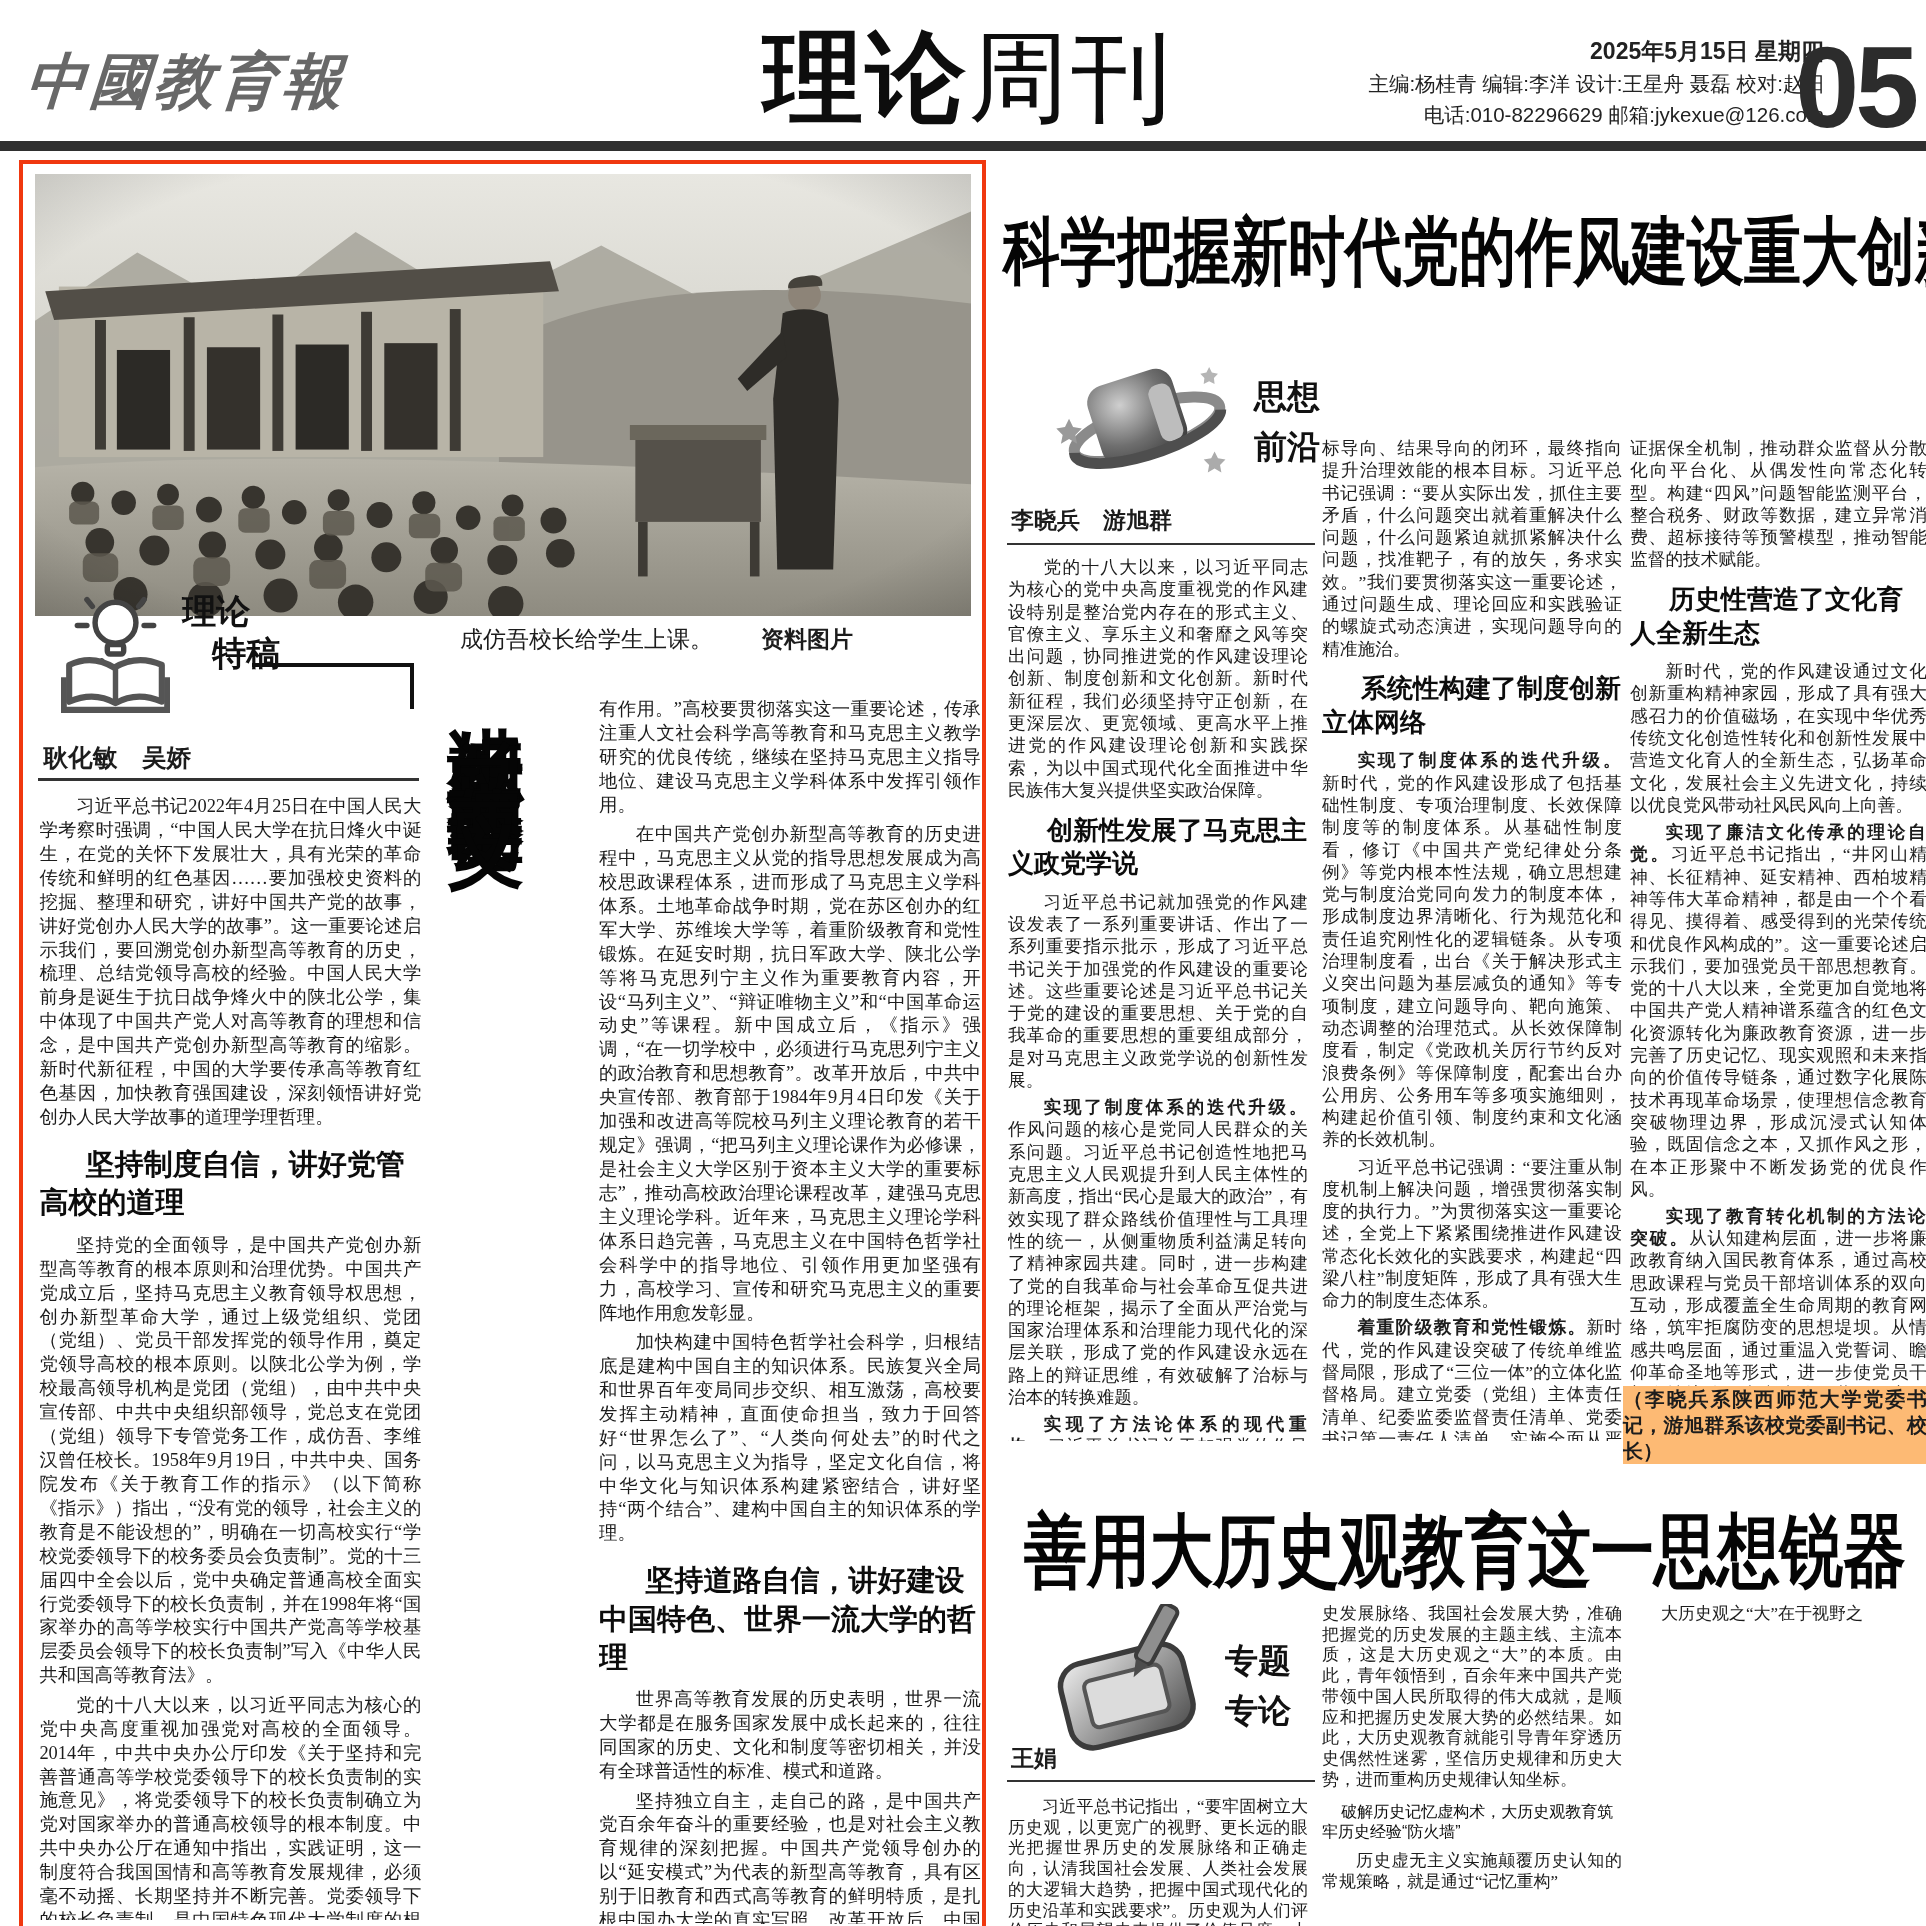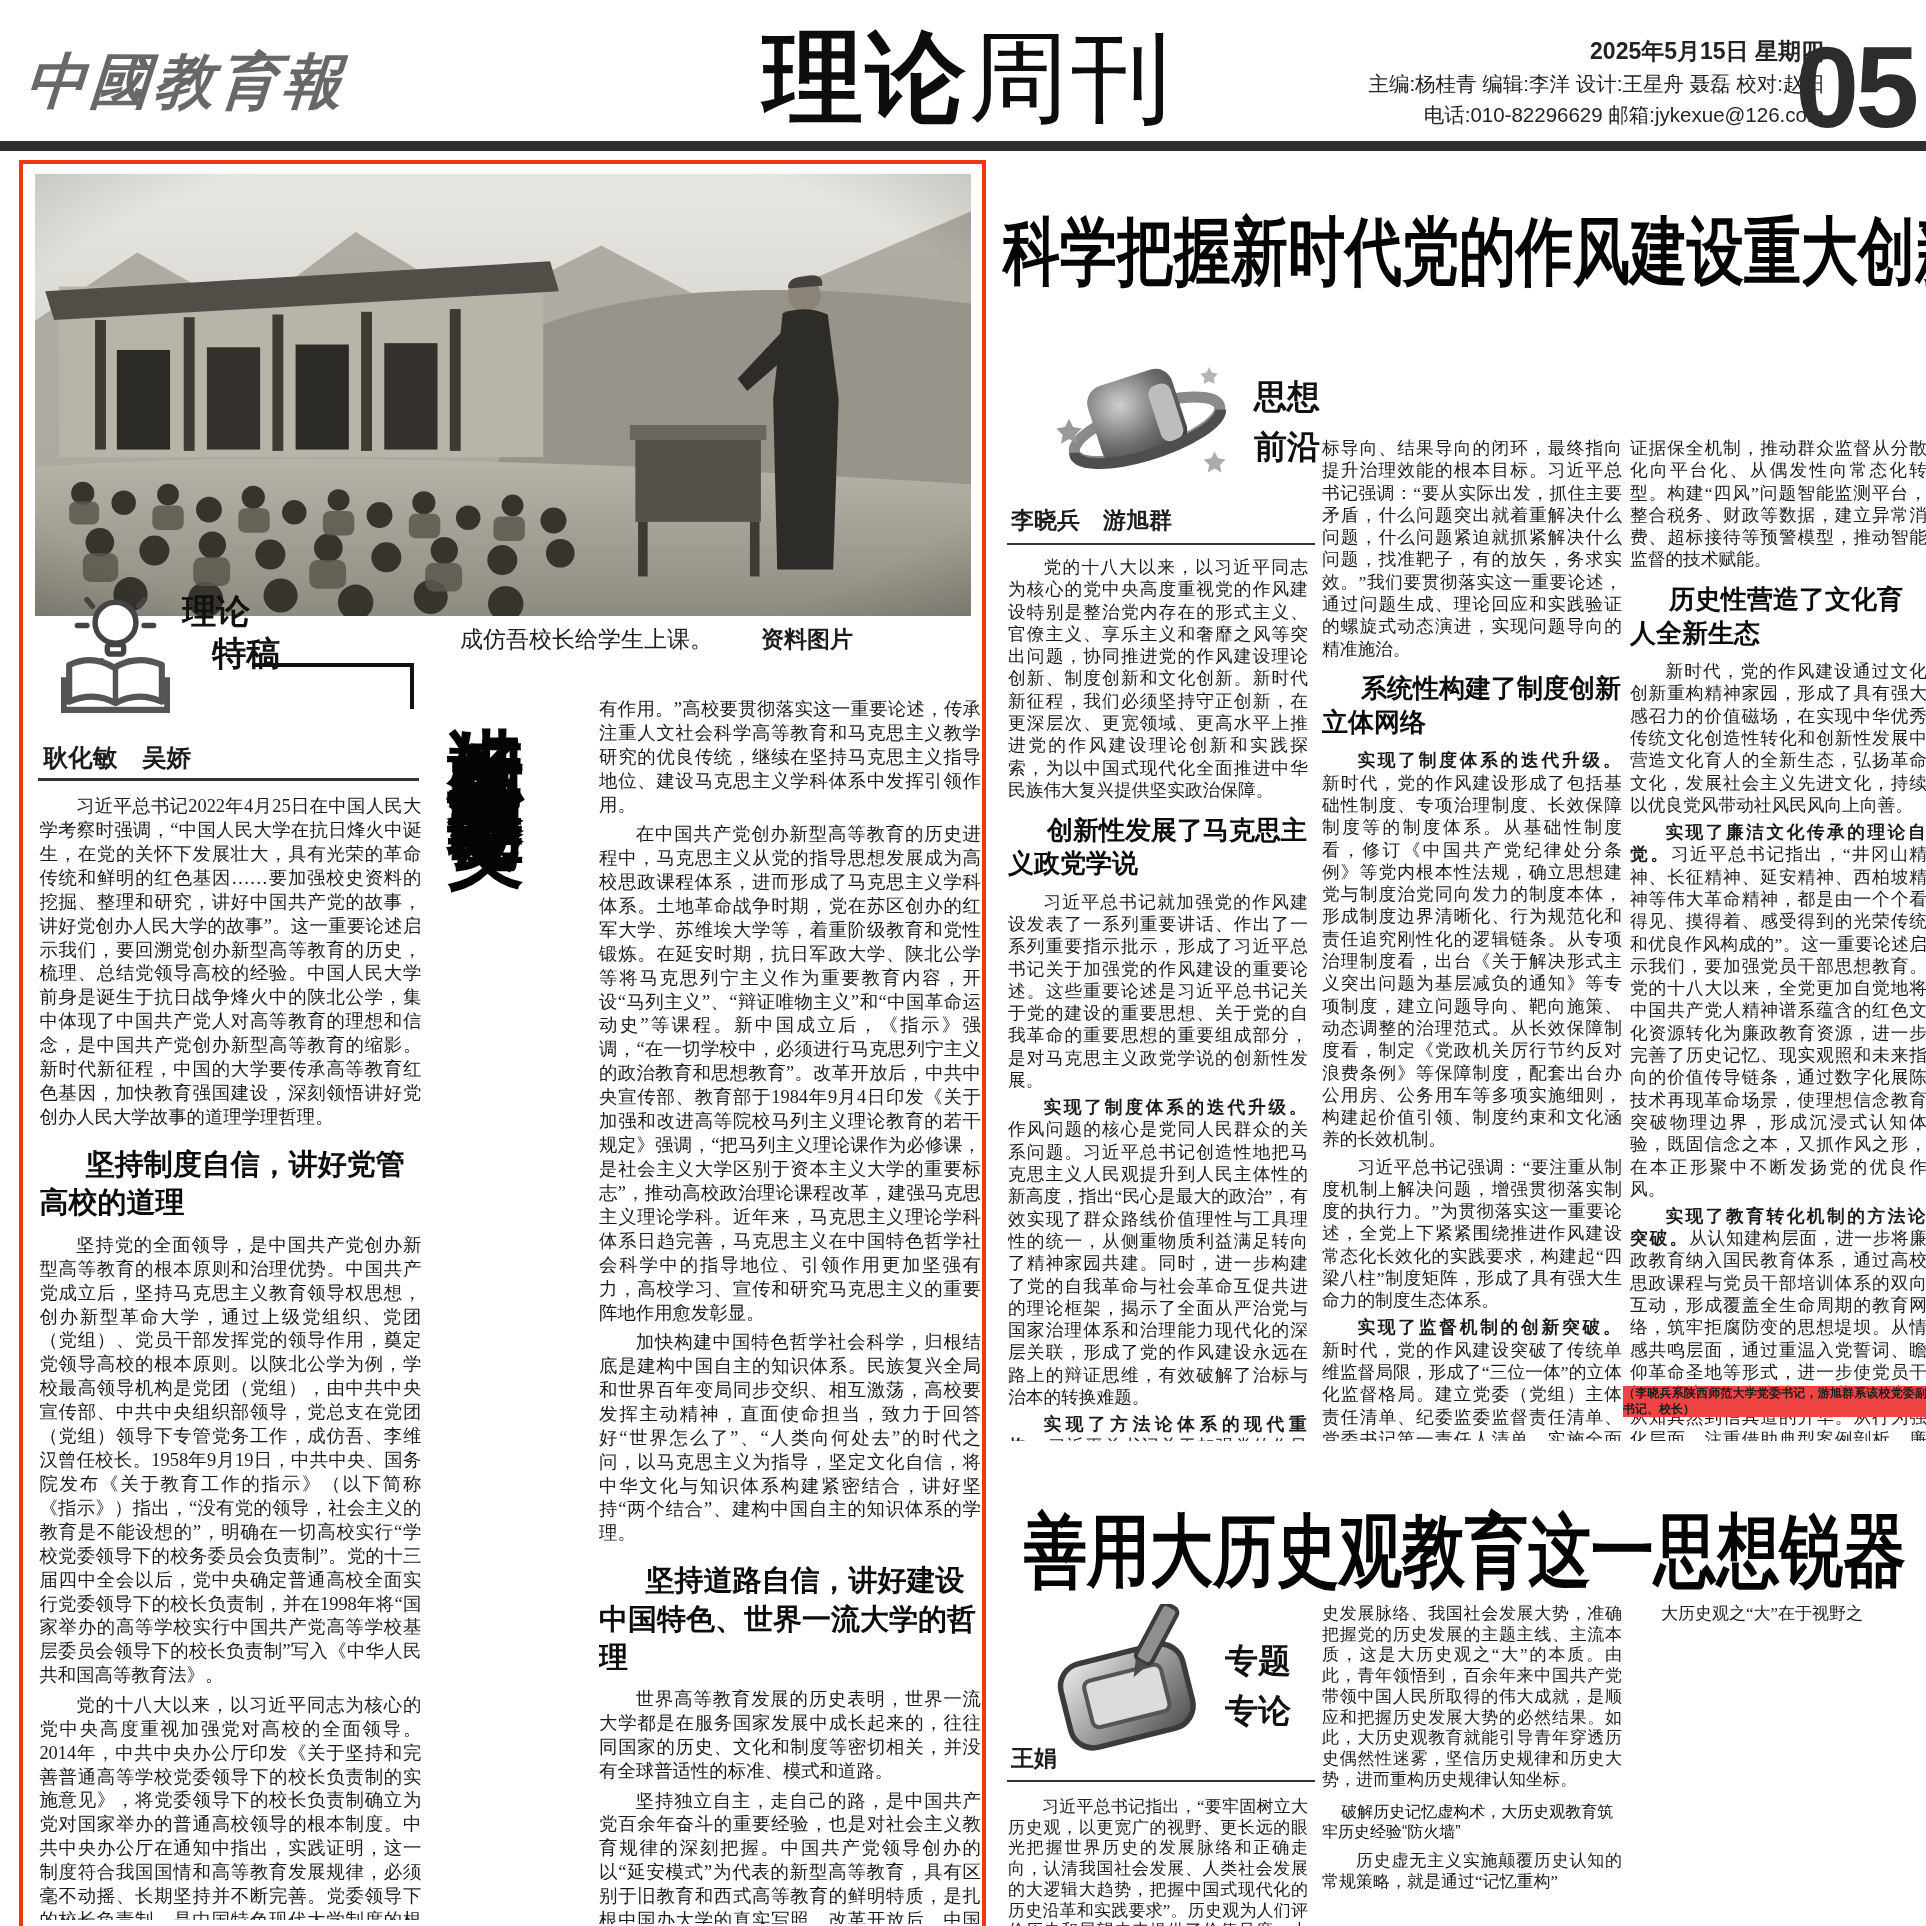--- a/index.html
+++ b/index.html
@@ -58,21 +58,21 @@
   .tbadge-label{font-family:"Liberation Sans","DejaVu Sans",sans-serif;font-weight:700;font-size:33px;line-height:50px;color:#111;}
   .authors-line{font-family:"Liberation Sans","DejaVu Sans",sans-serif;font-weight:700;font-size:23px;}
   .thin-rule{height:2px;background:#333;}
 
   .tcol{position:absolute;width:300px;font-size:17.7px;line-height:1.26;text-align:justify;overflow:hidden;}
   .tcol p{margin:0 0 4.8px 0;text-indent:2em;}
   .tcol p.noind{text-indent:0;}
   .subhead2{font-family:"Liberation Sans","DejaVu Sans",sans-serif;font-weight:900;font-size:26px;
             line-height:1.3;text-indent:1.5em;text-align:left;margin:12.3px 0 9.5px 0;color:#0c0c0c;}
   .lead{font-weight:700;letter-spacing:1.4px;}
-  .credit-box{left:1623px;top:1386px;width:304px;background:#ef4444;font-weight:700;font-size:12px;
+  .credit-box{left:1623px;top:1386px;width:304px;background:#fdba74;font-weight:700;font-size:20px;
               line-height:1.3;text-align:justify;font-family:"Liberation Sans","DejaVu Sans",sans-serif;}
 
   
   .bcol{position:absolute;width:300px;font-size:17px;line-height:1.22;text-align:justify;overflow:hidden;}
   .bcol p{margin:0 0 4.1px 0;text-indent:2em;}
   .bcol p.noind{text-indent:0;}
   .subhead3{font-family:"Liberation Sans","DejaVu Sans",sans-serif;font-weight:400;font-size:16px;
             line-height:1.3;text-indent:1.2em;text-align:left;margin:11px 0 8.2px 0;color:#0c0c0c;}
 </style>
 </head>
@@ -265,21 +265,21 @@
     <p>习近平总书记就加强党的作风建设发表了一系列重要讲话、作出了一系列重要指示批示，形成了习近平总书记关于加强党的作风建设的重要论述。这些重要论述是习近平总书记关于党的建设的重要思想、关于党的自我革命的重要思想的重要组成部分，是对马克思主义政党学说的创新性发展。</p>
     <p><b class="lead">实现了制度体系的迭代升级。</b><span>作风问题的核心是党同人民群众的关系问题。习近平总书记创造性地把马克思主义人民观提升到人民主体性的新高度，指出“民心是最大的政治”，有效实现了群众路线价值理性与工具理性的统一，从侧重物质利益满足转向了精神家园共建。同时，进一步构建了党的自我革命与社会革命互促共进的理论框架，揭示了全面从严治党与国家治理体系和治理能力现代化的深层关联，形成了党的作风建设永远在路上的辩证思维，有效破解了治标与治本的转换难题。</span></p>
     <p><b class="lead">实现了方法论体系的现代重构。</b><span>习近平总书记关于加强党的作风建设的重要论述，创造性地运用了马克思主义辩证法，形成了问题导向、目</span></p>
   </div>
 
   <div class="tcol" style="left:1322px;top:437px;height:1004px;">
     <p class="noind">标导向、结果导向的闭环，最终指向提升治理效能的根本目标。习近平总书记强调：“要从实际出发，抓住主要矛盾，什么问题突出就着重解决什么问题，什么问题紧迫就抓紧解决什么问题，找准靶子，有的放矢，务求实效。”我们要贯彻落实这一重要论述，通过问题生成、理论回应和实践验证的螺旋式动态演进，实现问题导向的精准施治。</p>
     <div class="subhead2">系统性构建了制度创新立体网络</div>
     <p><b class="lead">实现了制度体系的迭代升级。</b><span>新时代，党的作风建设形成了包括基础性制度、专项治理制度、长效保障制度等的制度体系。从基础性制度看，修订《中国共产党纪律处分条例》等党内根本性法规，确立思想建党与制度治党同向发力的制度本体，形成制度边界清晰化、行为规范化和责任追究刚性化的逻辑链条。从专项治理制度看，出台《关于解决形式主义突出问题为基层减负的通知》等专项制度，建立问题导向、靶向施策、动态调整的治理范式。从长效保障制度看，制定《党政机关厉行节约反对浪费条例》等保障制度，配套出台办公用房、公务用车等多项实施细则，构建起价值引领、制度约束和文化涵养的长效机制。</span></p>
     <p>习近平总书记强调：“要注重从制度机制上解决问题，增强贯彻落实制度的执行力。”为贯彻落实这一重要论述，全党上下紧紧围绕推进作风建设常态化长效化的实践要求，构建起“四梁八柱”制度矩阵，形成了具有强大生命力的制度生态体系。</p>
-    <p><b class="lead">实现了监督机制的创新突破。</b><span>新时代，党的作风建设突破了传统单维监督局限，形成了“三位一体”的立体化监督格局。建立党委（党组）主体责任清单、纪委监委监督责任清单、党委书记第一责任人清单，实施全面从严治党主体责任考核制度，推动党内监督体系化重构。运用数字技术固化举报信息流转轨迹，建立电子</span></p>
+    <p><b class="lead">着重阶级教育和党性锻炼。</b><span>新时代，党的作风建设突破了传统单维监督局限，形成了“三位一体”的立体化监督格局。建立党委（党组）主体责任清单、纪委监委监督责任清单、党委书记第一责任人清单，实施全面从严治党主体责任考核制度，推动党内监督体系化重构。运用数字技术固化举报信息流转轨迹，建立电子</span></p>
   </div>
 
   <div class="tcol" style="left:1630px;top:437px;height:1004px;width:297px;">
     <p class="noind">证据保全机制，推动群众监督从分散化向平台化、从偶发性向常态化转型。构建“四风”问题智能监测平台，整合税务、财政等数据，建立异常消费、超标接待等预警模型，推动智能监督的技术赋能。</p>
     <div class="subhead2">历史性营造了文化育人全新生态</div>
     <p>新时代，党的作风建设通过文化创新重构精神家园，形成了具有强大感召力的价值磁场，在实现中华优秀传统文化创造性转化和创新性发展中营造文化育人的全新生态，弘扬革命文化，发展社会主义先进文化，持续以优良党风带动社风民风向上向善。</p>
     <p><b class="lead">实现了廉洁文化传承的理论自觉。</b><span>习近平总书记指出，“井冈山精神、长征精神、延安精神、西柏坡精神等伟大革命精神，都是由一个个看得见、摸得着、感受得到的光荣传统和优良作风构成的”。这一重要论述启示我们，要加强党员干部思想教育。党的十八大以来，全党更加自觉地将中国共产党人精神谱系蕴含的红色文化资源转化为廉政教育资源，进一步完善了历史记忆、现实观照和未来指向的价值传导链条，通过数字化展陈技术再现革命场景，使理想信念教育突破物理边界，形成沉浸式认知体验，既固信念之本，又抓作风之形，在本正形聚中不断发扬党的优良作风。</span></p>
     <p><b class="lead">实现了教育转化机制的方法论突破。</b><span>从认知建构层面，进一步将廉政教育纳入国民教育体系，通过高校思政课程与党员干部培训体系的双向互动，形成覆盖全生命周期的教育网络，筑牢拒腐防变的思想堤坝。从情感共鸣层面，通过重温入党誓词、瞻仰革命圣地等形式，进一步使党员干部在情境体验中产生价值共鸣，实现从知其然到信其道的升华。从行为强化层面，注重借助典型案例剖析、廉政风险情景模拟等方式，强化党员干部纪律定力，推动廉洁意识转化为自觉行动，形成知行合一的实践品格。</span></p>
   </div>
   <div class="abs credit-box">（李晓兵系陕西师范大学党委书记，游旭群系该校党委副书记、校长）</div>

